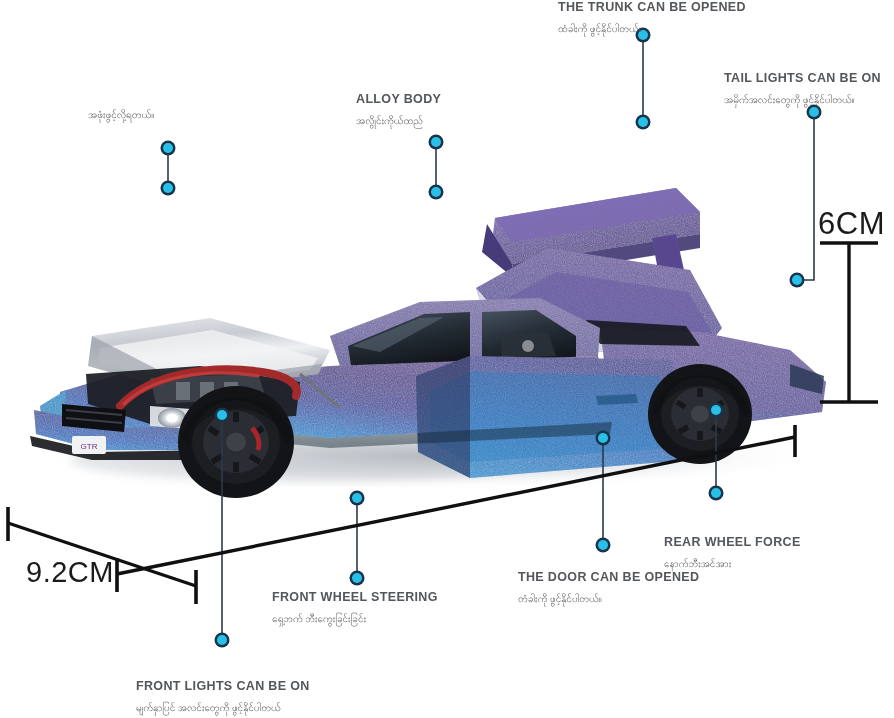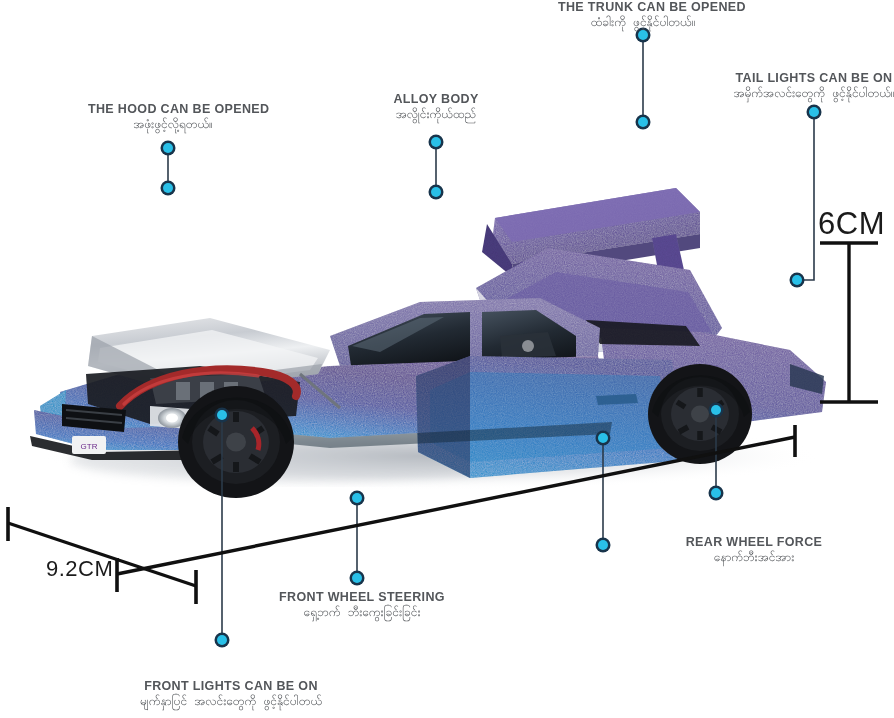--- a/index.html
+++ b/index.html
@@ -6,34 +6,34 @@
   body{
     width:894px;height:718px;
     background:#ffffff;
     font-family:"Liberation Sans", sans-serif;
     position:relative;
     overflow:hidden;
   }
   #stage{position:absolute;left:0;top:0;width:894px;height:718px;}
 
   
-  .callout{position:absolute;text-align:center;line-height:1.28;}
+  .callout{position:absolute;line-height:1.28;}
   .callout .en{
     font-size:12.5px;font-weight:600;color:#53565a;
     letter-spacing:.35px;white-space:nowrap;
   }
   .callout .my{
-    font-size:12px;color:#53565a;white-space:nowrap;margin-top:1px;
-    font-family:Liberation Mono, monospace;
+    font-size:10px;color:#53565a;white-space:nowrap;margin-top:8px;
+    font-family:Liberation Serif, serif;
   }
 
   
   .dim{position:absolute;color:#1b1b1b;font-weight:400;white-space:nowrap;}
   .dim.big{font-size:31px;letter-spacing:.5px;}
-  .dim.med{font-size:22px;letter-spacing:.5px;margin-left:20px;}
+  .dim.med{font-size:29px;letter-spacing:.5px;}
 
   
   svg#overlay{position:absolute;left:0;top:0;width:894px;height:718px;overflow:visible;}
   svg#overlay .leader{stroke:#2b3a4a;stroke-width:1.6;fill:none;}
   svg#overlay .dot-o{fill:#18344b;}
   svg#overlay .dot-i{fill:#29c0e8;}
   svg#overlay .dimline{stroke:#101010;stroke-width:3.4;fill:none;stroke-linecap:butt;}
   svg#overlay .dimcap{stroke:#101010;stroke-width:3.6;fill:none;stroke-linecap:butt;}
 
   
@@ -338,21 +338,20 @@
     </g>
 
     <g>
       <line class="dimline" x1="8" y1="523" x2="196" y2="586"></line>
       <line class="dimcap" x1="8" y1="507" x2="8" y2="541"></line>
       <line class="dimcap" x1="196" y1="570" x2="196" y2="604"></line>
     </g>
   </svg>
 
   <div class="callout" style="left:88px;top:101px;width:170px;">
-    <div class="en">THE HOOD CAN BE OPENED</div>
     <div class="my">အဖုံးဖွင့်လို့ရတယ်။</div>
   </div>
 
   <div class="callout" style="left:356px;top:91px;width:160px;">
     <div class="en">ALLOY BODY</div>
     <div class="my">အလွိုင်းကိုယ်ထည်</div>
   </div>
 
   <div class="callout" style="left:558px;top:-1px;width:170px;">
     <div class="en">THE TRUNK CAN BE OPENED</div>
@@ -362,20 +361,24 @@
   <div class="callout" style="left:724px;top:70px;width:180px;">
     <div class="en">TAIL LIGHTS CAN BE ON</div>
     <div class="my">အမှိက်အလင်းတွေကို ဖွင့်နိုင်ပါတယ်။</div>
   </div>
 
   <div class="callout" style="left:664px;top:534px;width:180px;">
     <div class="en">REAR WHEEL FORCE</div>
     <div class="my">နောက်ဘီးအင်အား</div>
   </div>
 
+  <div class="callout" style="left:518px;top:569px;width:170px;">
+    <div class="en">THE DOOR CAN BE OPENED</div>
+    <div class="my">တံခါးကို ဖွင့်နိုင်ပါတယ်။</div>
+  </div>
 
   <div class="callout" style="left:272px;top:589px;width:180px;">
     <div class="en">FRONT WHEEL STEERING</div>
     <div class="my">ရှေ့ဘက် ဘီးကွေးခြင်းခြင်း</div>
   </div>
 
   <div class="callout" style="left:136px;top:678px;width:190px;">
     <div class="en">FRONT LIGHTS CAN BE ON</div>
     <div class="my">မျက်နှာပြင် အလင်းတွေကို ဖွင့်နိုင်ပါတယ်</div>
   </div>

